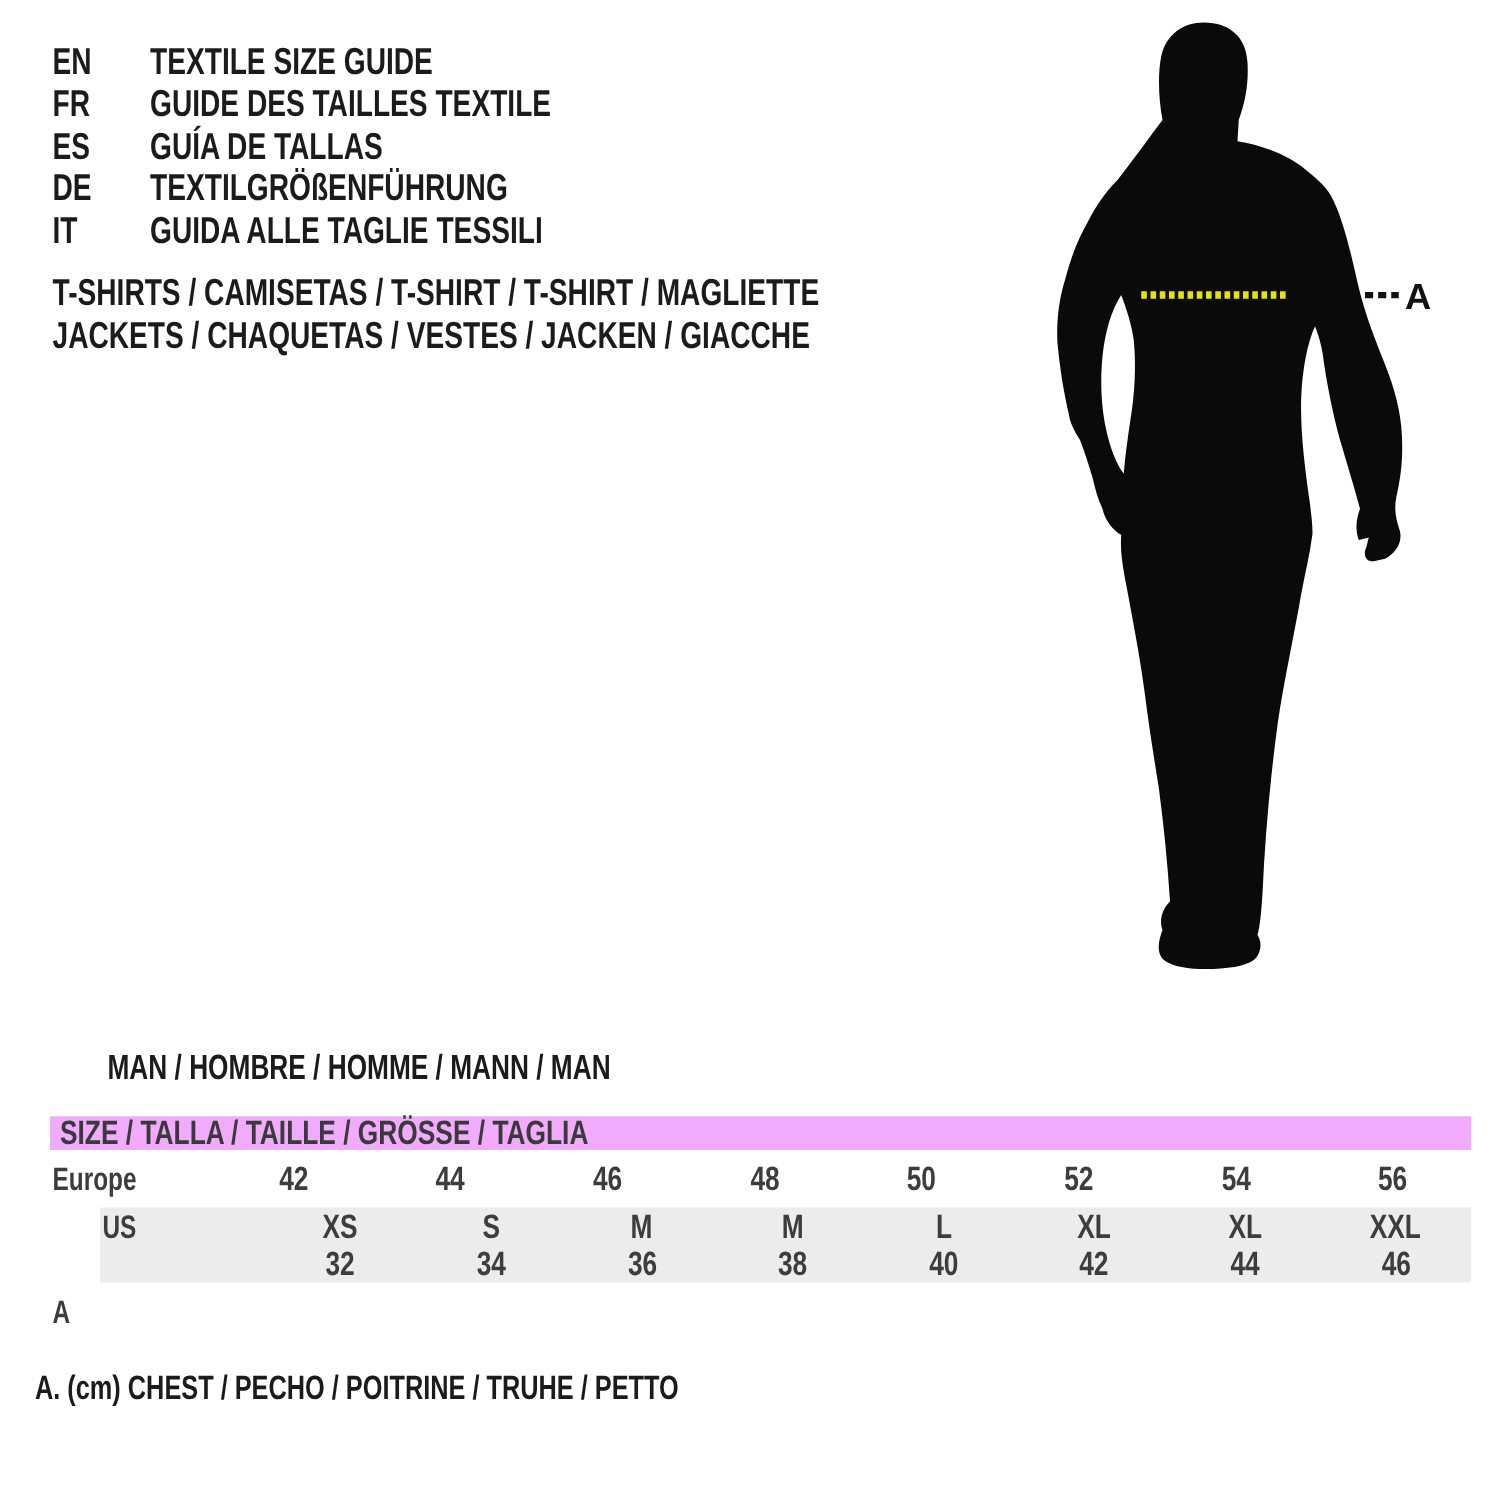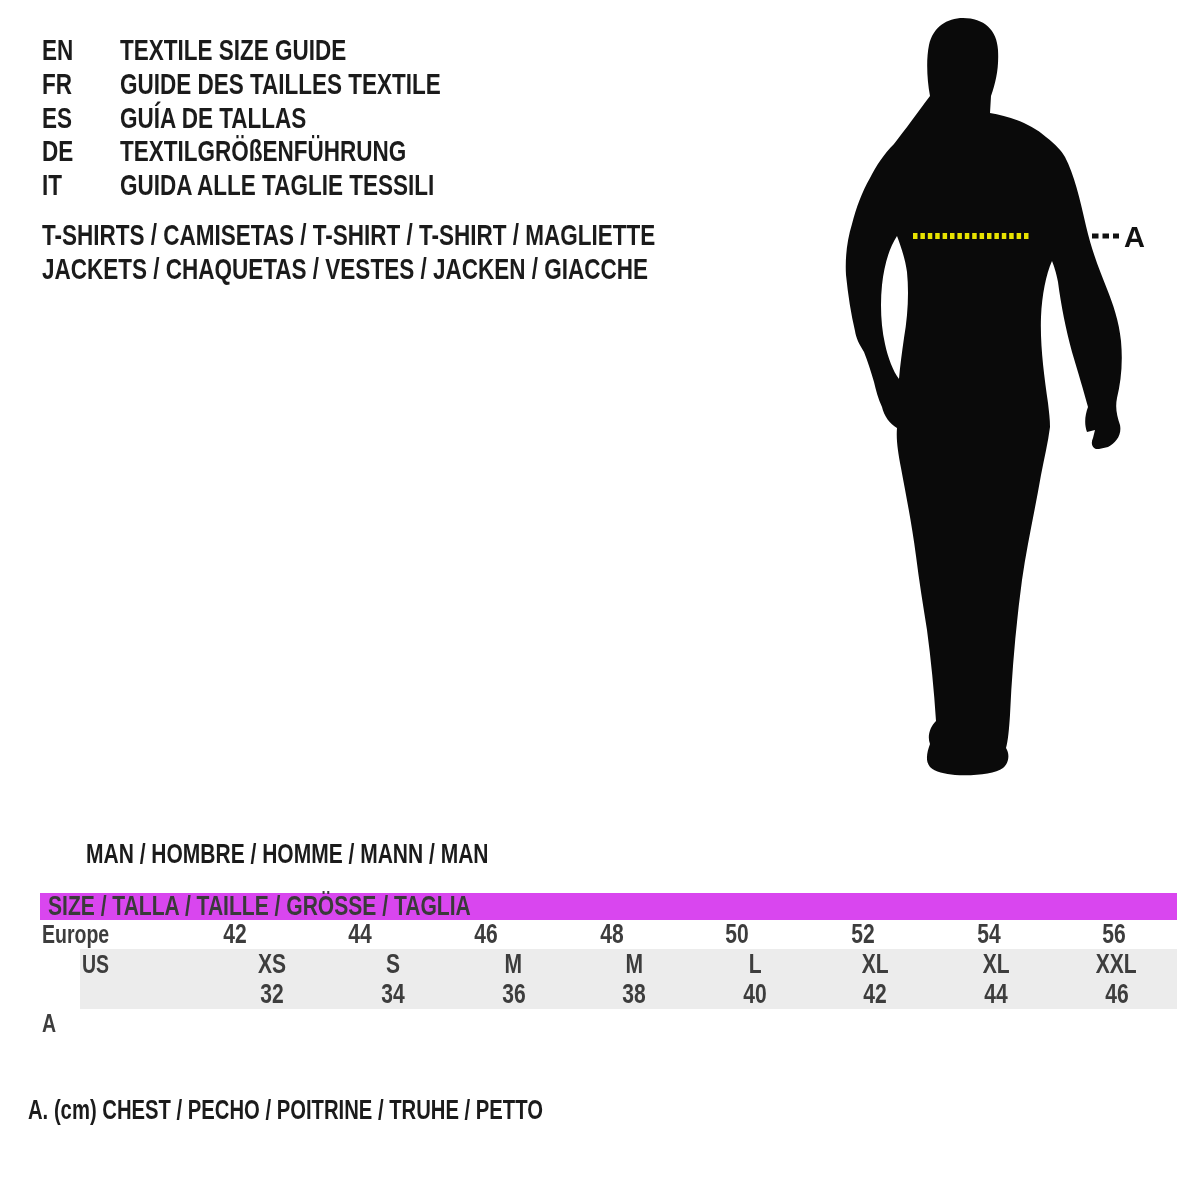--- a/index.html
+++ b/index.html
@@ -26,26 +26,26 @@
 
   
   .figure-svg { position: absolute; left: 0; top: 0; width: 1200px; height: 1200px; pointer-events: none; }
 
   
   .section-title { position: absolute; left: 42px; top: 840px; font-size: 28px; font-weight: bold; line-height: 28px; margin-left: 44px; }
 
   
   .size-table { position: absolute; left: 40px; top: 893px; width: 1137px; }
   .table-header {
-    height: 27px; background: #d946ef; display: flex; align-items: center;
+    height: 27px; background: #f0abfc; display: flex; align-items: center;
     padding-left: 8px; font-size: 27px; font-weight: bold; color: #3a3a3a;
   }
   .t-row { display: flex; align-items: center; }
   .t-row.shaded { background: #ececec; }
-  .t-row.h38 { height: 29px; }
+  .t-row.h38 { height: 46px; }
   .t-row.h30 { height: 30px; margin-left: 40px; }
   .t-label { width: 132px; padding-left: 2px; font-size: 26px; font-weight: bold; color: #3d3d3d; }
   .t-vals { flex: 1; display: flex; }
   .t-cell { flex: 1; text-align: center; font-size: 27px; font-weight: bold; color: #3d3d3d; }
 
   
   .footnote { position: absolute; left: 28px; top: 1096px; font-size: 27px; font-weight: bold; line-height: 28px; }
 </style>
 </head>
 <body>

